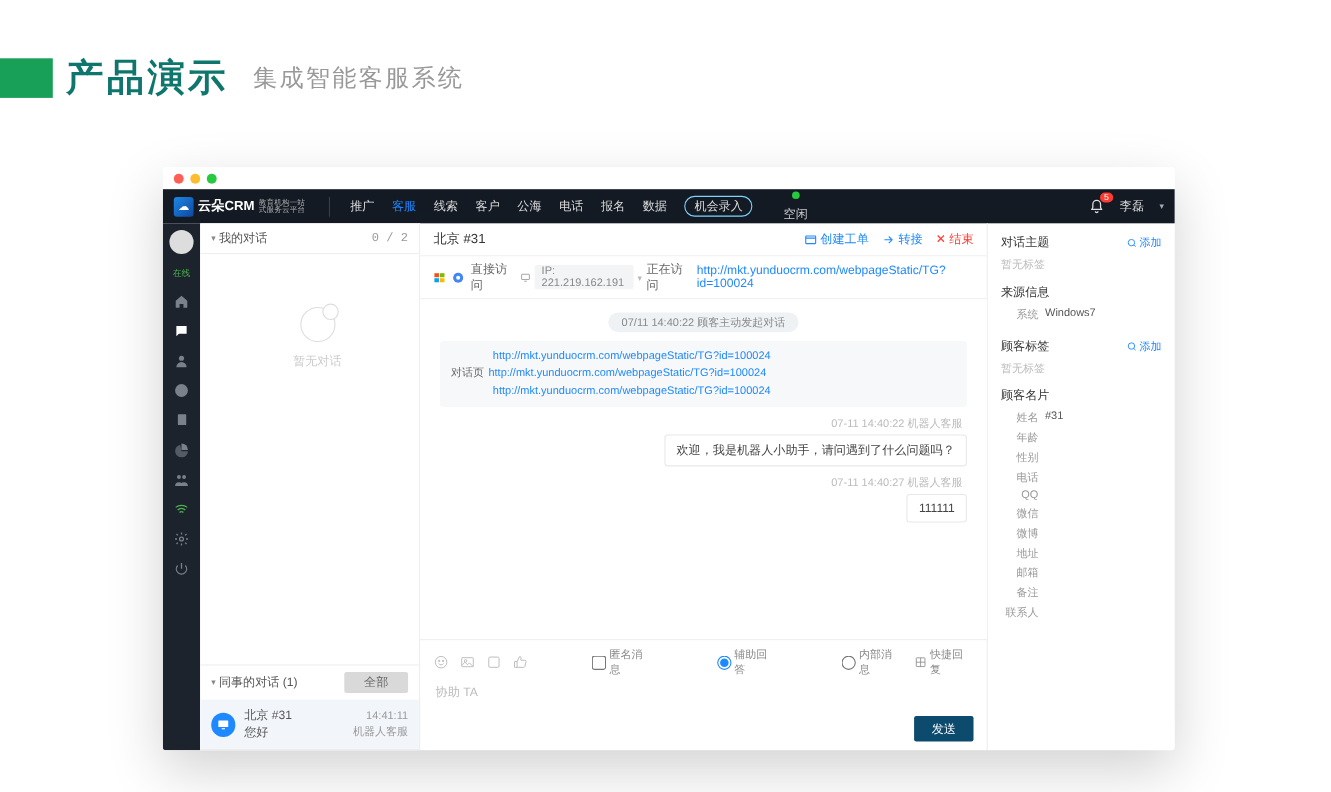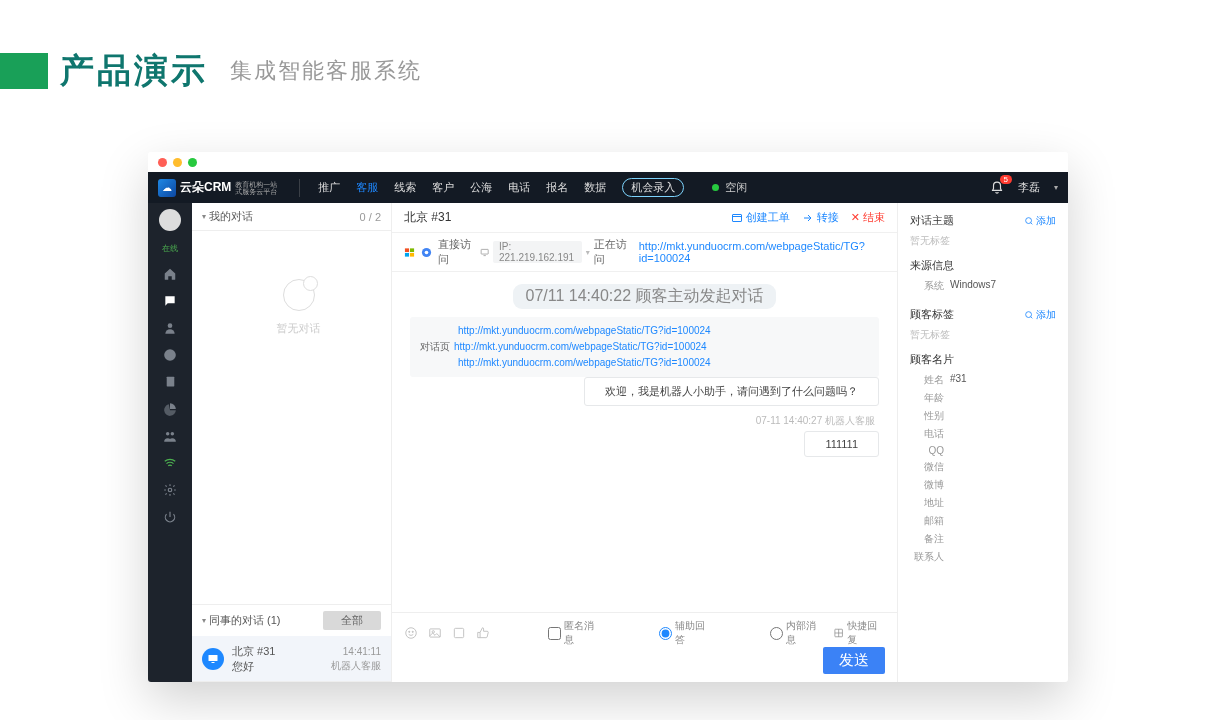--- a/index.html
+++ b/index.html
@@ -46,38 +46,38 @@
   .logo-mark {
     width: 18px; height: 18px; border-radius: 3px; background: linear-gradient(135deg,#1e88e5,#0d47a1);
     display: inline-flex; align-items: center; justify-content: center; color: #fff; font-size: 10px;
   }
   .logo-text { font-weight: bold; color: #fff; font-size: 12px; }
   .logo-sub { font-size: 7px; color: #aaa; line-height: 1; width: 56px; }
   .nav-items { display: flex; gap: 16px; align-items: center; margin-left: 8px; }
   .nav-items span { color: #ddd; cursor: pointer; }
   .nav-items span.active { color: #1e88ff; }
   .rec-btn { border: 1px solid #7dd3fc; border-radius: 10px; padding: 1px 8px; color: #ccc; }
-  .nav-mid { margin-left: 28px; display: flex; align-items: center; gap: 6px; }
+  .nav-mid { margin-left: 28px; display: flex; align-items: center; gap: 6px; flex-direction: column; }
   .status-dot { width: 7px; height: 7px; background: #27c93f; border-radius: 50%; }
   .nav-right { margin-left: auto; display: flex; align-items: center; gap: 14px; color: #ddd; }
   .bell { position: relative; }
   .badge { position: absolute; top: -6px; right: -8px; background: #ff3b30; color: #fff; font-size: 8px; border-radius: 7px; padding: 0 4px; }
 
   .main { display: flex; height: calc(100% - 51px); }
   .siderail {
-    width: 44px; background: #1d232c; display: flex; flex-direction: column; align-items: center; padding-top: 6px; gap: 12px;
+    width: 34px; background: #1d232c; display: flex; flex-direction: column; align-items: center; padding-top: 6px; gap: 12px;
   }
   .avatar { width: 22px; height: 22px; border-radius: 50%; background: #ddd; }
   .rail-label { font-size: 8px; color: #4caf50; }
   .rail-icon { width: 15px; height: 15px; display: flex; align-items: center; justify-content: center; color: #7a818b; }
   .rail-icon.active { color: #fff; }
 
   .convlist { width: 200px; border-right: 1px solid #eee; display: flex; flex-direction: column; background: #fff; }
   .convhdr { padding: 6px 10px; font-size: 11px; display: flex; align-items: center; color: #555; border-bottom: 1px solid #eee;}
-  .convhdr .count { margin-left: auto; color: #999; }
+  .convhdr .count { margin-left: auto; color: #999; font-family: Liberation Mono, monospace; }
   .empty { flex: 1; display: flex; flex-direction: column; align-items: center; justify-content: flex-start; padding-top: 48px; color: #ccc; padding-left: 14px; }
   .empty-icon { width: 32px; height: 32px; border: 1.5px solid #ddd; border-radius: 50%; position: relative; margin-bottom: 10px;}
   .empty-icon::after { content: ""; position: absolute; width: 13px; height: 13px; border: 1.5px solid #ddd; border-radius: 50%; right: -4px; top: -4px; background:#fff;}
   .peerhdr { padding: 6px 10px; display:flex; align-items:center; color:#555; border-top:1px solid #eee; }
   .peerhdr .allbtn { margin-left:auto; background:#d9d9d9; color:#666; padding:2px 18px; border-radius:2px; }
   .peerrow { display:flex; align-items:center; padding:8px 10px; gap:8px; background:#f2f5fa; border-bottom:1px solid #eee;}
   .peerrow .pavatar { width:22px; height:22px; border-radius:50%; background:#1e88ff; display:flex; align-items:center; justify-content:center; color:#fff; font-size:11px;}
   .peerrow .pbody { flex:1; line-height:1.3; }
   .peerrow .pname { color:#555; }
   .peerrow .pmsg { color:#555; }
@@ -92,36 +92,36 @@
 
   .chat-meta { padding: 4px 12px; font-size: 11px; display:flex; gap:4px; border-bottom:1px solid #f0f0f0; position:relative;}
   .chat-meta-row { display:flex; align-items:center; gap:6px; color:#666; }
   .chat-meta-row .os-icon { width:11px; height:11px; display:inline-block; }
   .chat-meta .link { color:#1e88ff; }
   .ip-pill { background:#f3f4f5; border-radius:2px; padding:0 6px; color:#888; font-size:10px; }
   .ip-area { margin-left:auto; display:flex; align-items:center; gap:4px; }
   .caret { font-size:8px; color:#bbb;}
 
   .chat-body { flex:1; padding:8px 18px; overflow:auto; background:#fff;}
-  .sys-pill { margin:4px auto 8px; display:table; background:#eef2f5; color:#888; font-size:16px; padding:2px 12px; border-radius:9px; }
+  .sys-pill { margin:4px auto 8px; display:table; background:#eef2f5; color:#888; font-size:10px; padding:2px 12px; border-radius:9px; }
   .link-block { background:#f7f8f9; border-radius:3px; padding:6px 10px; font-size:10px; color:#666; line-height:1.6;}
   .link-block .lbl { color:#666; margin-right:4px; }
   .link-block .url { color:#1e88ff; }
   .ts-right { text-align:right; color:#bbb; font-size:10px; margin:8px 4px 3px 0; }
-  .bubble { display:inline-block; background:#fff; border:1px solid #e6e8ea; border-radius:3px; padding:6px 20px; color:#444; float:right; clear:both;}
+  .bubble { display:inline-block; background:#fff; border:1px solid #e6e8ea; border-radius:3px; padding:6px 10px; color:#444; float:right; clear:both;}
   .clearb { clear:both; }
 
   .composer { border-top:1px solid #eee; padding:6px 12px 8px; }
   .composer-row1 { display:flex; align-items:center; gap:10px; color:#bbb; }
   .composer-opts { margin-left:auto; display:flex; align-items:center; gap:10px; color:#888; font-size:10px;}
   .chk { display:flex; align-items:center; gap:3px;padding-left:48px; }
   .chk input { accent-color:#1e88ff; }
   .placeholder { color:#bbb; padding:6px 2px 14px; font-size:11px;}
   .sendbar { display:flex; }
-  .sendbtn { margin-left:auto; background:#3b82f6; color:#fff; border:none; border-radius:2px; padding:4px 16px; font-size:15px;}
+  .sendbtn { margin-left:auto; background:#0c4a6e; color:#fff; border:none; border-radius:2px; padding:4px 16px; font-size:11px;}
 
   .rightcol { width:170px; padding:6px 12px; font-size:11px; color:#666; overflow:auto;}
   .rhdr { display:flex; align-items:center; color:#333; margin:4px 0 6px;gap:44px;}
   .rhdr .addlink { margin-left:auto; color:#1e88ff; font-size:10px; display:flex; align-items:center; gap:2px;}
   .muted { color:#bbb; font-size:10px; margin-bottom:10px; }
   .field { display:flex; gap:6px; margin:4px 0; font-size:10px; }
   .field .flabel { width:34px; text-align:right; color:#999; }
   .field .fval { color:#555; }
   svg { display:block; }
 </style>
@@ -335,20 +335,21 @@
         </div>
       </div>
 
       <div class="chat-body">
         <div class="sys-pill">07/11 14:40:22  顾客主动发起对话</div>
         <div class="link-block">
           <div style="padding-left:38px"><span class="url">http://mkt.yunduocrm.com/webpageStatic/TG?id=100024</span></div>
           <div><span class="lbl">对话页</span><span class="url">http://mkt.yunduocrm.com/webpageStatic/TG?id=100024</span></div>
           <div style="padding-left:38px"><span class="url">http://mkt.yunduocrm.com/webpageStatic/TG?id=100024</span></div>
         </div>
+        <div class="ts-right">07-11 14:40:22  机器人客服</div>
         <div class="bubble">欢迎，我是机器人小助手，请问遇到了什么问题吗？</div>
         <div class="clearb"></div>
         <div class="ts-right">07-11 14:40:27  机器人客服</div>
         <div class="bubble">111111</div>
         <div class="clearb"></div>
       </div>
 
       <div class="composer">
         <div class="composer-row1">
           <span>
@@ -391,20 +392,21 @@
               </label>
             <span style="display:flex;align-items:center;gap:3px;color:#888">
               <svg width="12" height="12" viewBox="0 0 24 24" fill="none" stroke="#888" stroke-width="1.5">
                   <rect x="4" y="4" width="16" height="16" rx="1"></rect>
                   <path d="M12 4v16M4 12h16"></path>
                 </svg>
               <span>快捷回复</span>
             </span>
           </div>
         </div>
+        <div class="placeholder" placeholder="协助 TA"><span>协助 TA</span></div>
         <div class="sendbar">
           <button class="sendbtn">发送</button>
         </div>
       </div>
     </div>
 
     <div class="rightcol">
       <div class="rhdr">
         <span>对话主题</span>
         <span class="addlink">

